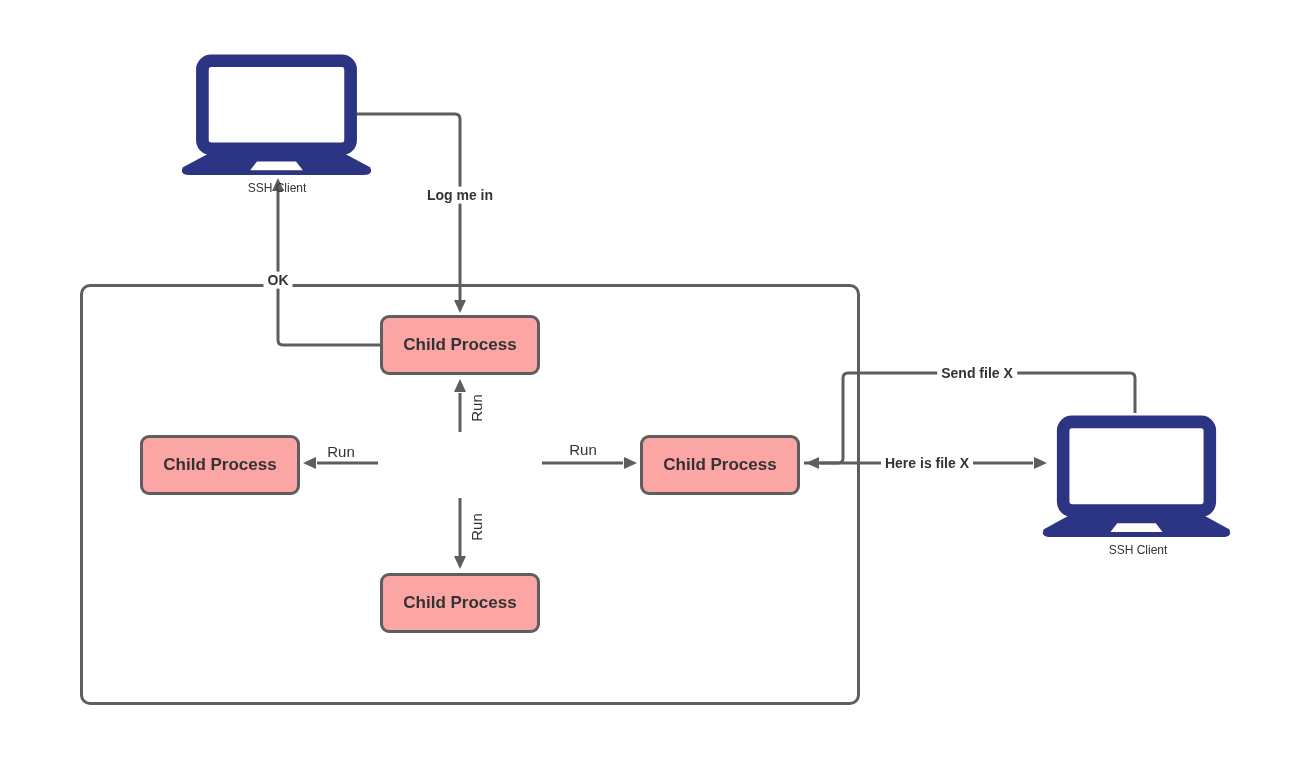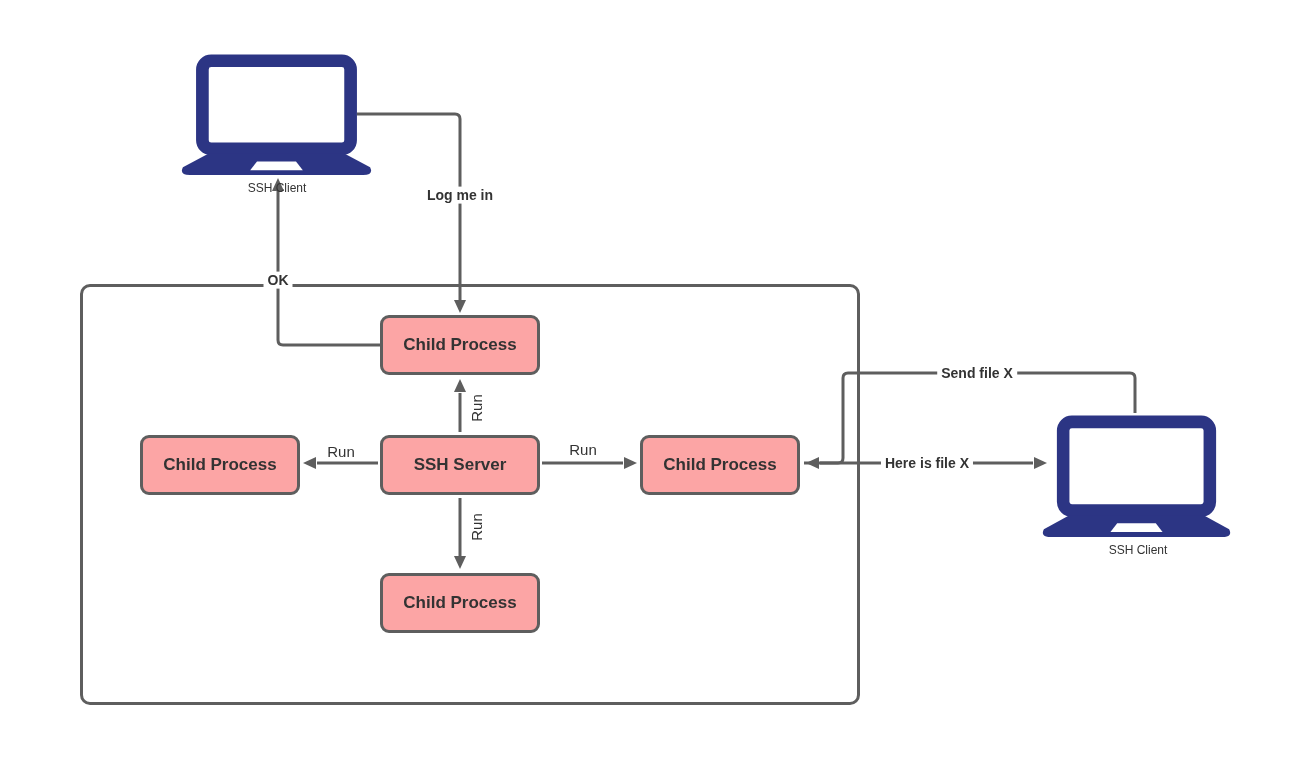--- a/index.html
+++ b/index.html
@@ -108,21 +108,20 @@
       <path d="M30,103 H170 L196,117 Q200,125 189,125 H11 Q0,125 4,117 Z" fill="var(--laptop)"></path>
       <path d="M80,111 h40 l7,9 h-54 Z" fill="#ffffff"></path>
     </svg>
   </div>
   <div class="node-label-caption" style="left:1138px;top:543px;">SSH Client</div>
 
   <div class="node" style="left:380px;top:315px;">Child Process</div>
 
   <div class="node" style="left:140px;top:435px;">Child Process</div>
 
-  <div class="node" style="left:380px;top:435px;">SSH Server</div>
 
   <div class="node" style="left:640px;top:435px;">Child Process</div>
 
   <div class="node" style="left:380px;top:573px;">Child Process</div>
 
   <div class="edge-label" style="left:460px;top:161px;margin-top:34px;">Log me in</div>
 
   <div class="edge-label" style="left:278px;top:280px;">OK</div>
 
   <div class="edge-label vertical" style="left:477px;top:408px;">Run</div>

